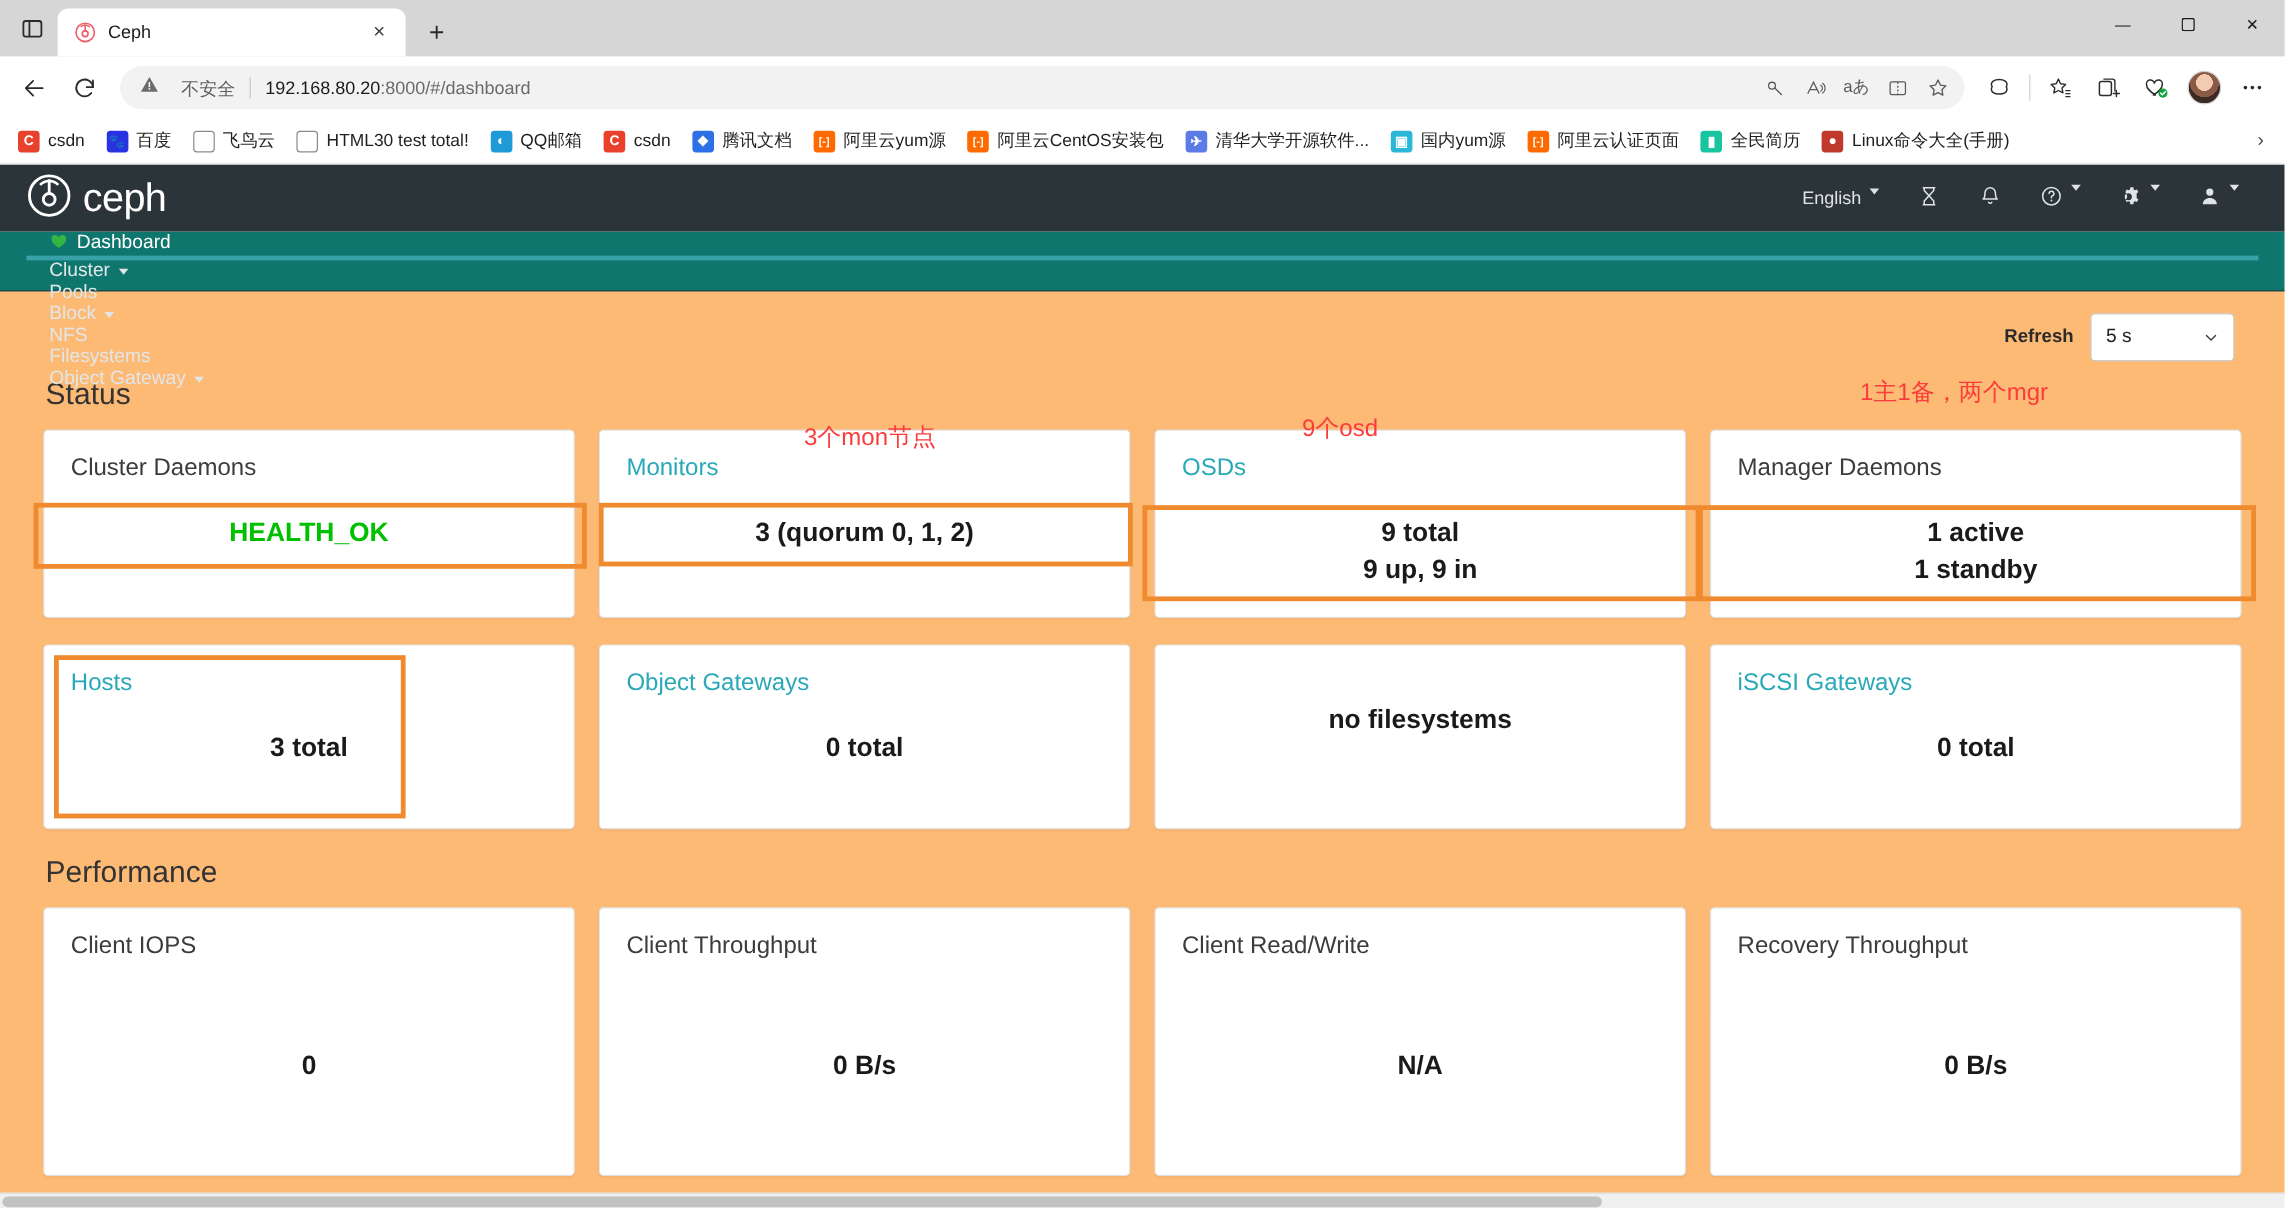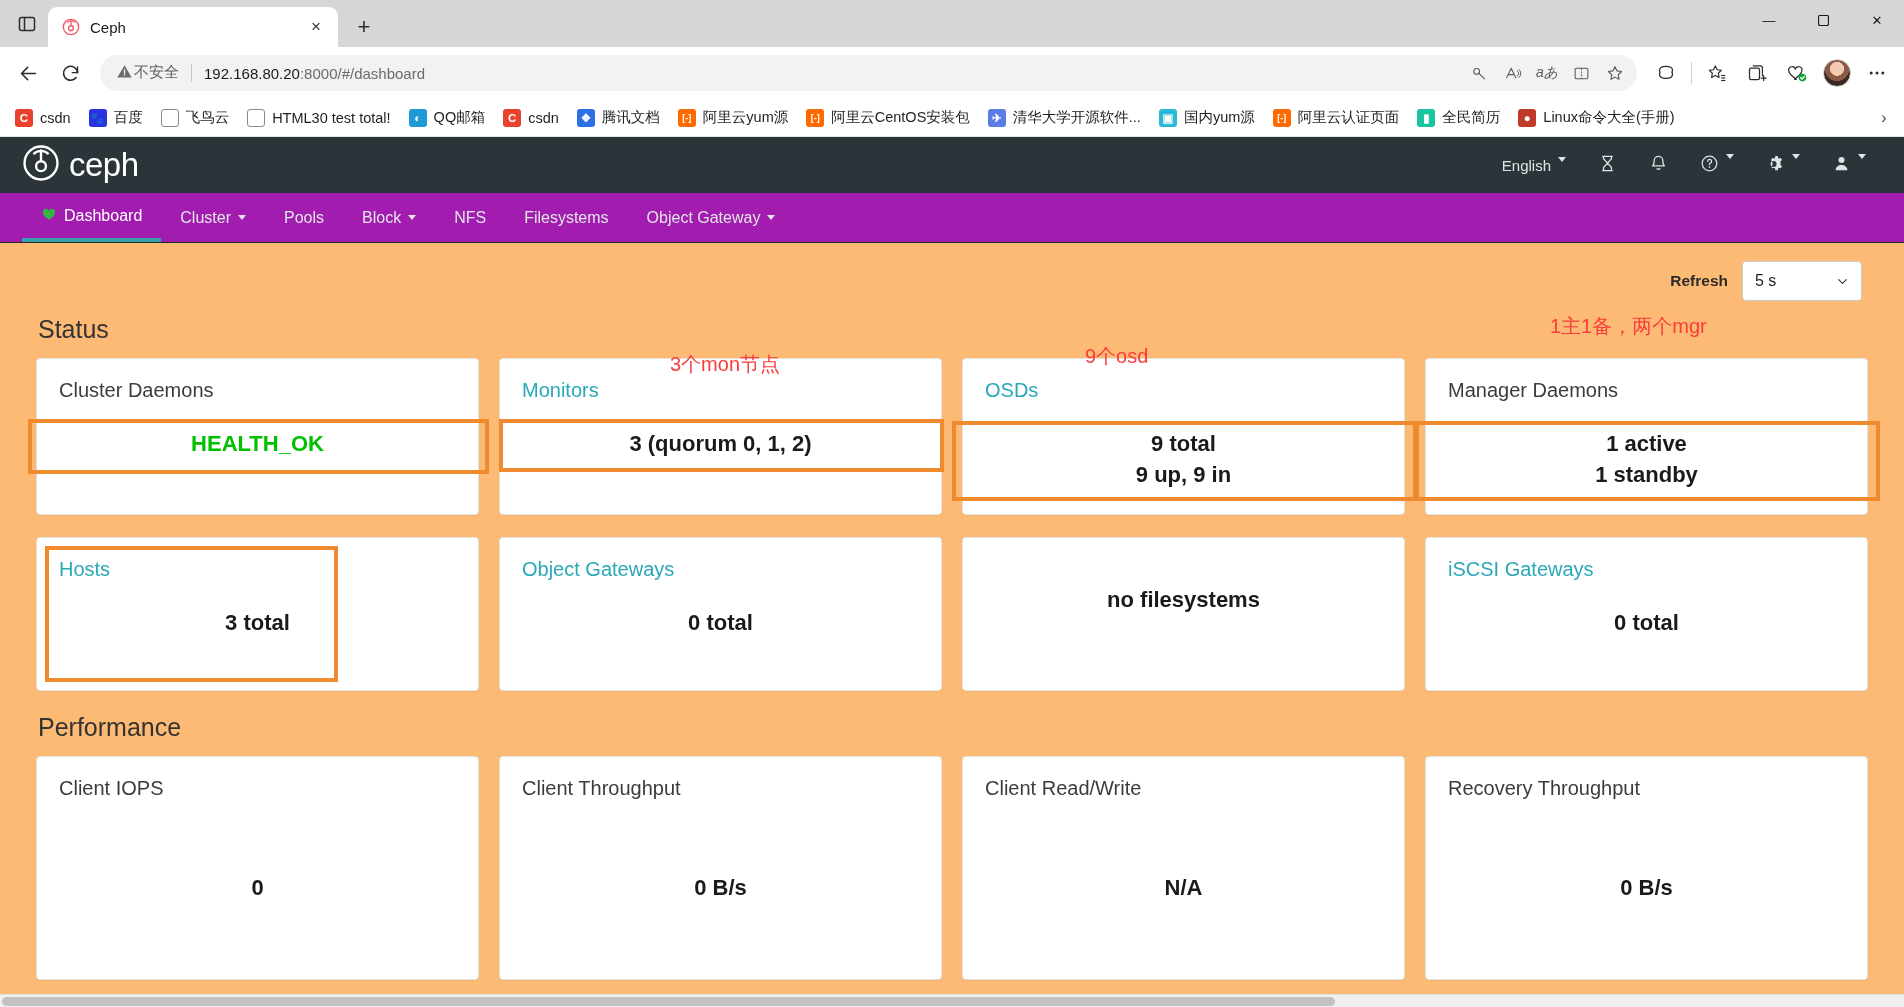--- a/index.html
+++ b/index.html
@@ -47,28 +47,28 @@
   .nav-icon-btn {
     width: 40px; height: 40px; border-radius: 6px;
     display: flex; align-items: center; justify-content: center;
     color: #2b2b2b; flex: none;
   }
   .omnibox {
     flex: 1; height: 36px; background: #f2f2f2; border-radius: 18px;
     display: flex; align-items: center; padding: 0 6px 0 16px; margin: 0 8px;
     gap: 0px; min-width: 0;
   }
-  .omni-warn { display: flex; align-items: flex-start; gap: 1px; flex: none; }
+  .omni-warn { display: flex; align-items: flex-end; gap: 18px; flex: none; }
   .omni-warn-text { font-size: 15px; color: #5f5f5f; }
   .omni-sep { width: 1px; height: 18px; background: #c8c8c8; margin: 0 12px; flex: none; }
   .omni-url { font-size: 15px; color: #1b1b1b; white-space: nowrap; flex: 1; overflow: hidden; }
   .omni-url .dim { color: #6b6b6b; }
   .omni-actions { display: flex; align-items: center; gap: 2px; flex: none; }
   .omni-act { width: 32px; height: 30px; display: flex; align-items: center; justify-content: center;
-    color: #5a5a5a; font-size: 14px; font-style: italic; }
+    color: #5a5a5a; font-size: 14px; }
   .tool-actions { display: flex; align-items: center; gap: 2px; flex: none; }
   .tool-btn { width: 38px; height: 38px; display: flex; align-items: center; justify-content: center;
     color: #2b2b2b; border-radius: 6px; }
   .vsep { width: 1px; height: 22px; background: #d0d0d0; margin: 0 4px; }
   .avatar-btn { width: 38px; height: 38px; display: flex; align-items:center; justify-content:center; }
   .avatar-img {
     width: 28px; height: 28px; border-radius: 50%;
     background: radial-gradient(circle at 50% 34%, #f2cbb0 0 32%, #8b5a46 33% 56%, #3b2a24 57% 100%);
     border: 1px solid #cfcfcf;
   }
@@ -97,22 +97,22 @@
   }
   .ceph-logo { display: flex; align-items: center; gap: 9px; }
   .ceph-wordmark { color: #ffffff; font-size: 33px; letter-spacing: -0.5px;
     font-family: "Liberation Sans", sans-serif; font-weight: 400; }
   .header-right { margin-left: auto; display: flex; align-items: center; gap: 0px; }
   .hdr-item { display: flex; align-items: flex-start; gap: 7px; padding: 8px 16px; color: #dfe3e5; font-size: 15px; }
   .caret { width: 0; height: 0; border-left: 4.5px solid transparent; border-right: 4.5px solid transparent;
     border-top: 5px solid currentColor; display: inline-block; }
 
   .ceph-nav {
-    background: #a21caf; height: 50px; display: flex; align-items: stretch;
-    padding: 0 22px; border-bottom: 1px solid #222b2e;
+    background: #0f766e; height: 50px; display: flex; align-items: stretch;
+    padding: 0 22px; border-bottom: 1px solid #222b2e; flex-direction: column;
   }
   .nav-link {
     display: flex; align-items: center; gap: 7px; padding: 0 19px;
     color: #e2e6e8; font-size: 16px; position: relative;
   }
   .nav-link.active { color: #ffffff; border-bottom: 4px solid #38a1a8; }
   .heart { color: #33b544; font-size: 15px; }
 
   .content { flex: 1; padding: 0 36px; background: #fdba74; overflow: hidden; }
 

